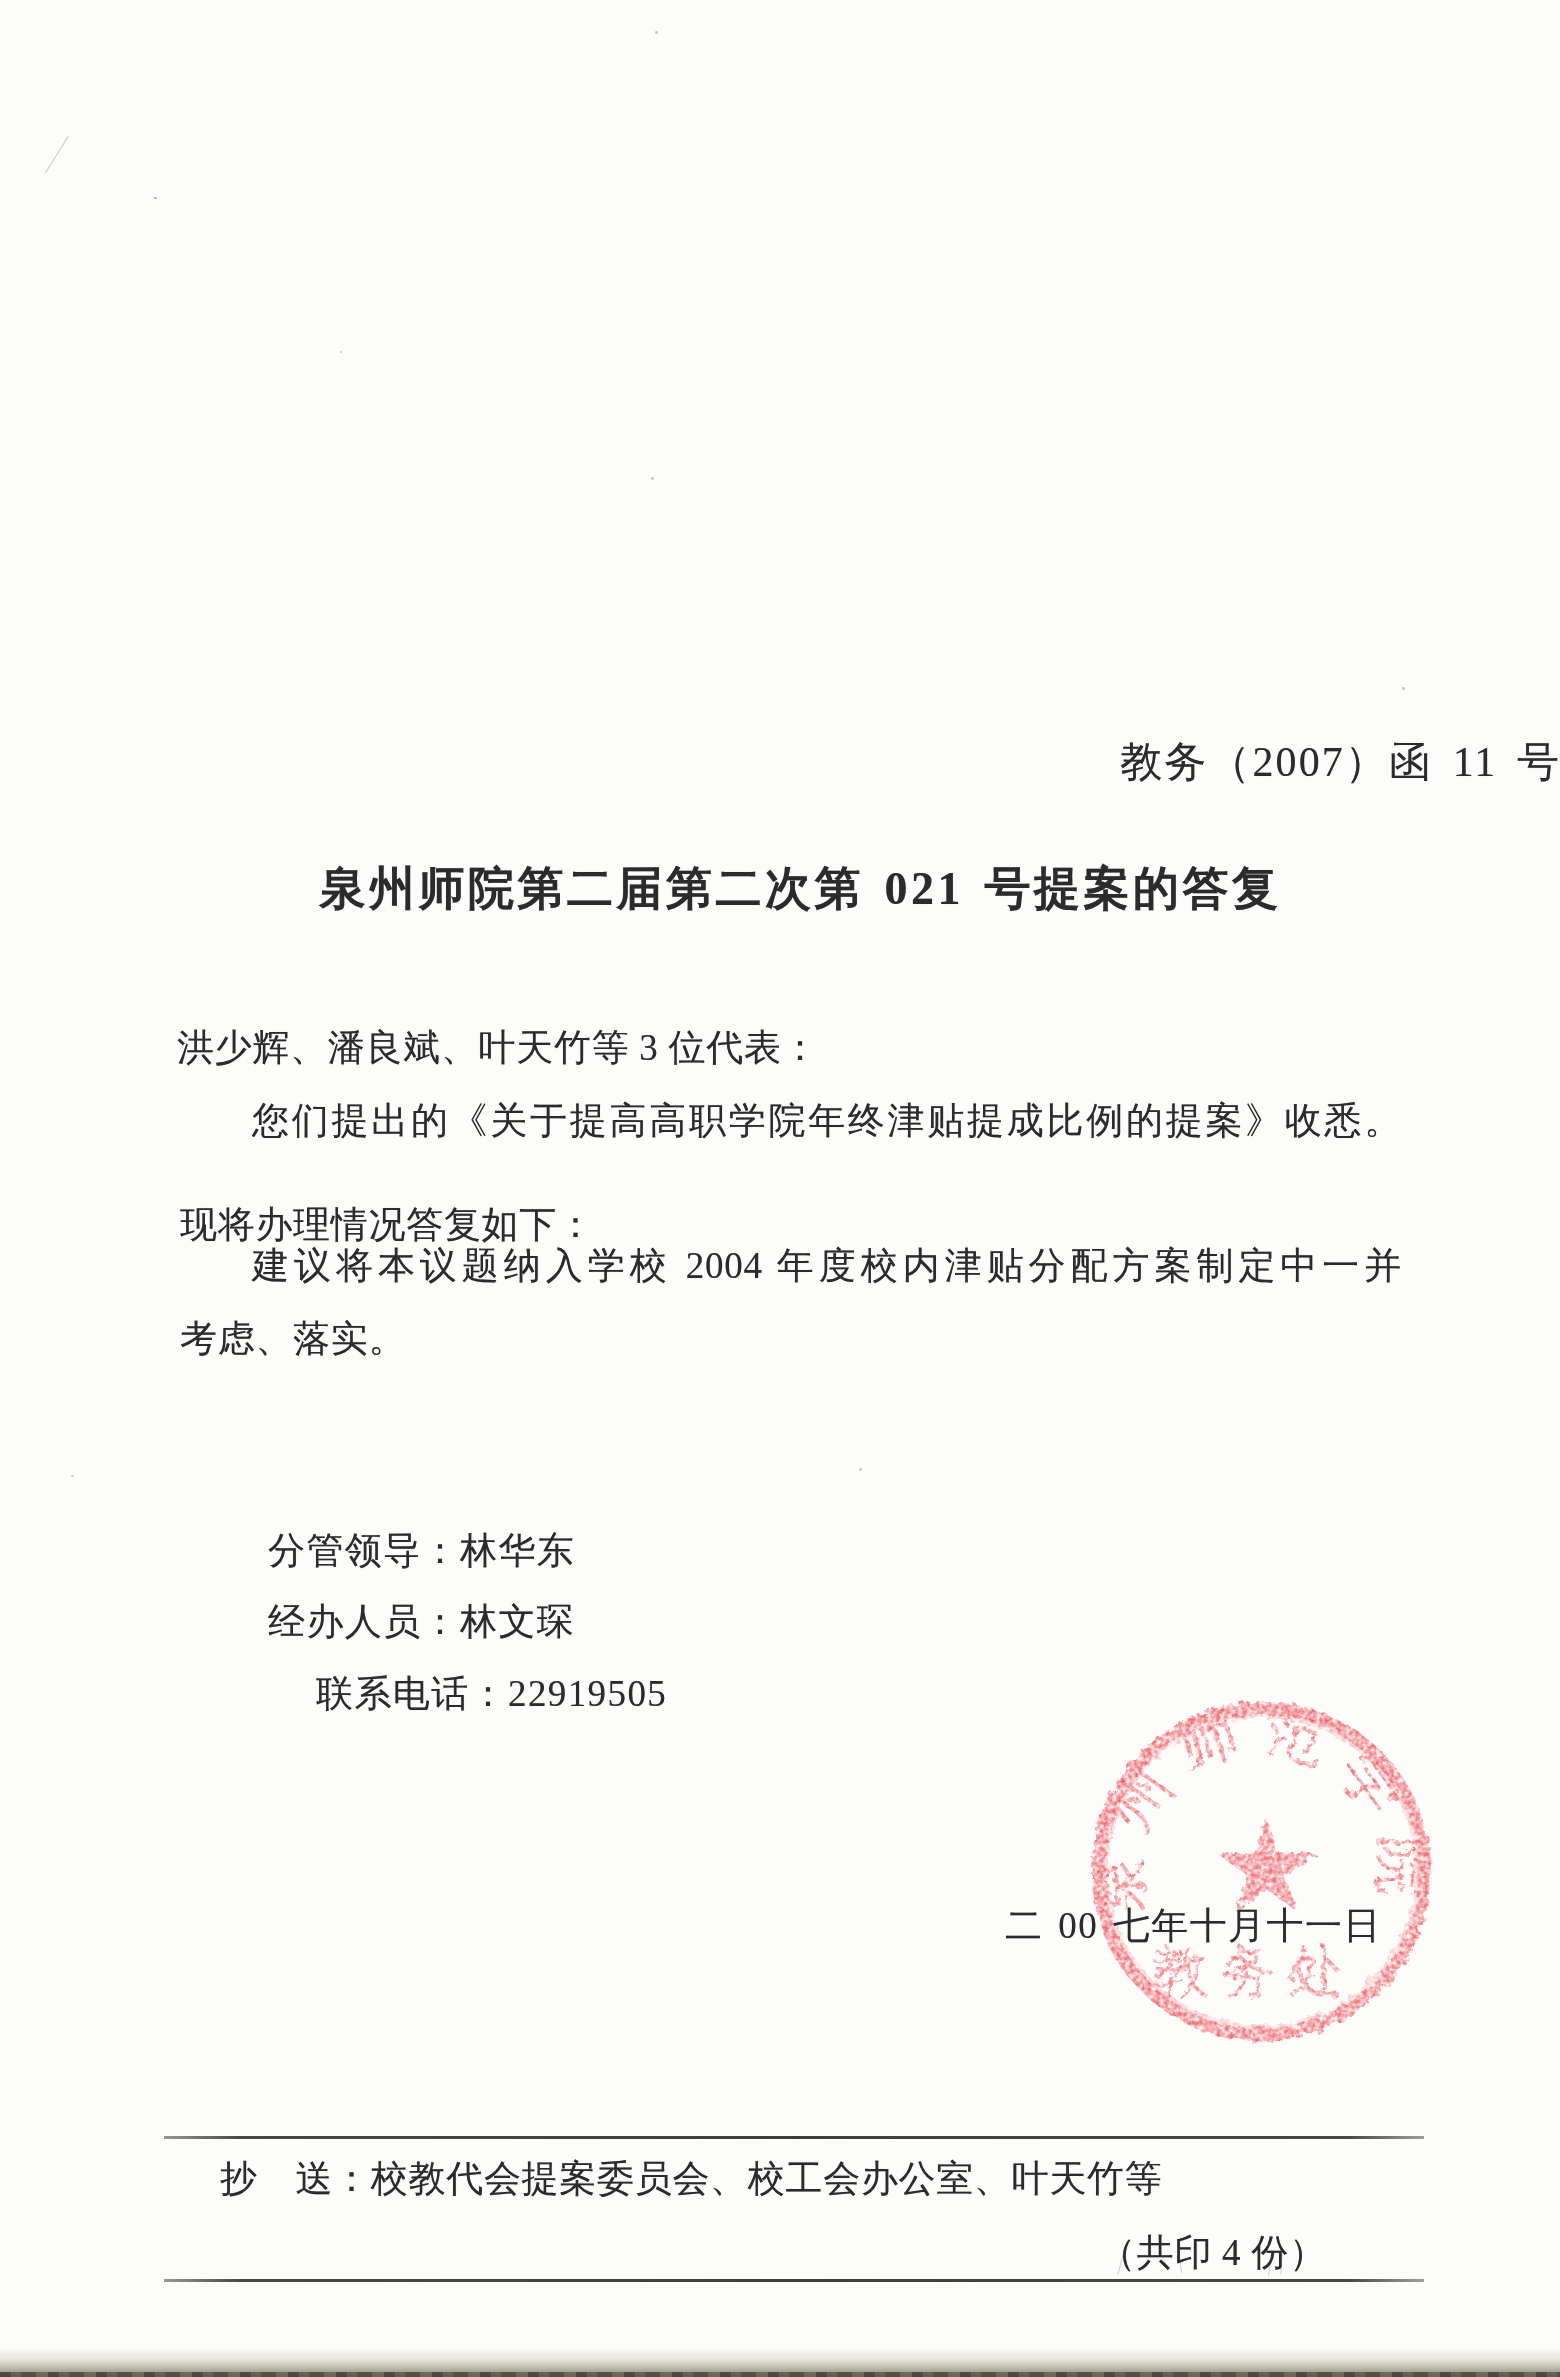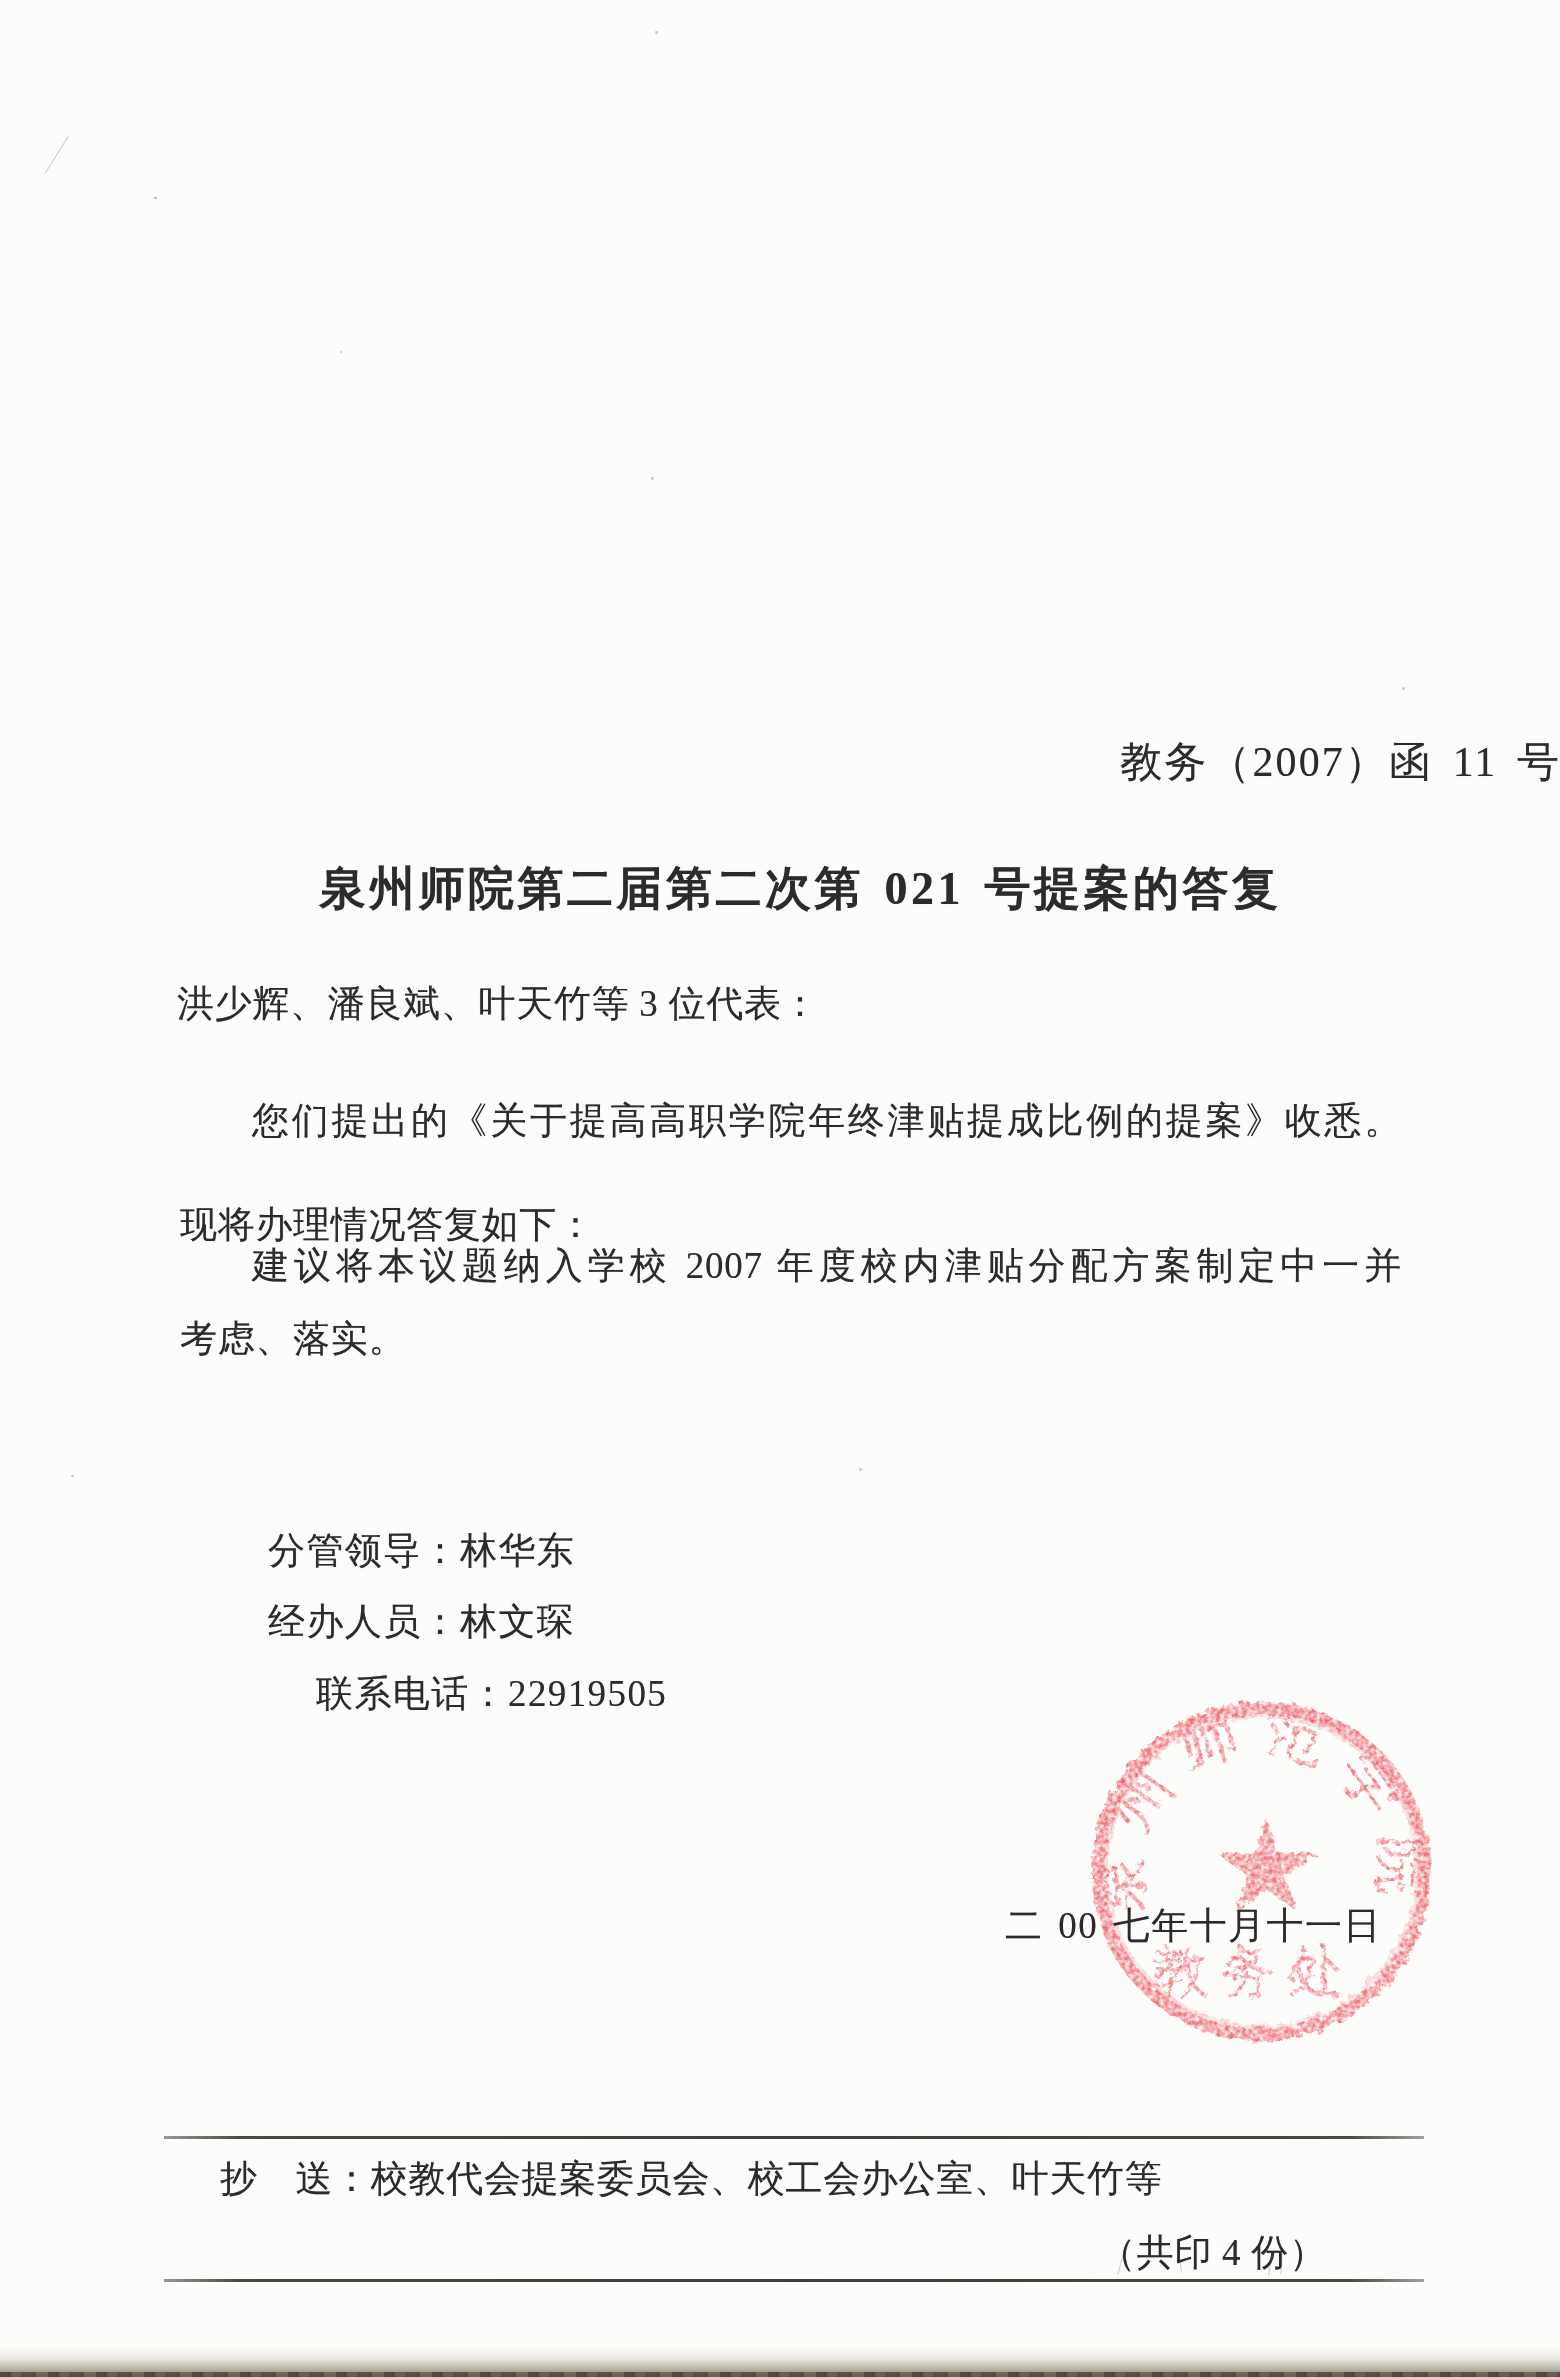--- a/index.html
+++ b/index.html
@@ -23,21 +23,21 @@
     text-align:right;
     font-size:42px;letter-spacing:2.1px;word-spacing:7px;
   }
   .doc-title{
     top:862px;left:40px;width:1521px;
     text-align:center;
     font-size:46px;font-weight:bold;
     letter-spacing:3.5px;word-spacing:5.5px;
     margin:0;
   }
-  .salutation{top:982px;left:177px;font-size:37px;letter-spacing:0.7px;}
+  .salutation{top:1026px;left:177px;font-size:37px;letter-spacing:0.7px;}
   .body-line{font-size:37px;letter-spacing:0.7px;}
   .jfull{
     width:1150px;
     text-align:justify;
     text-align-last:justify;
     text-justify:inter-character;
   }
   .p1l1{top:1099px;left:252px;}
   .p1l2{top:1171px;left:180px;margin-top:32px;}
   .p2l1{top:1244px;left:252px;}
@@ -108,21 +108,21 @@
 
   <div class="t doc-number">教务（2007）函 11 号</div>
 
   <h1 class="t doc-title">泉州师院第二届第二次第 021 号提案的答复</h1>
 
   <div class="t salutation">洪少辉、潘良斌、叶天竹等 3 位代表：</div>
 
   <div class="t body-line jfull p1l1">您们提出的《关于提高高职学院年终津贴提成比例的提案》收悉。</div>
   <div class="t body-line p1l2">现将办理情况答复如下：</div>
 
-  <div class="t body-line jfull p2l1">建议将本议题纳入学校 2007 年度校内津贴分配方案制定中一并</div>
+  <div class="t body-line jfull p2l1">建议将本议题纳入学校 2004 年度校内津贴分配方案制定中一并</div>
   <div class="t body-line p2l2">考虑、落实。</div>
 
   <div class="t info-line il0">分管领导：林华东</div>
   <div class="t info-line il1">经办人员：林文琛</div>
   <div class="t info-line il2">联系电话：22919505</div>
 
   <svg class="seal" viewBox="0 0 530 530">
     <defs>
       <filter id="stampfx" x="-15%" y="-15%" width="130%" height="130%">
         <feTurbulence type="fractalNoise" baseFrequency="0.085" numOctaves="3" seed="7" result="noise"></feTurbulence>

